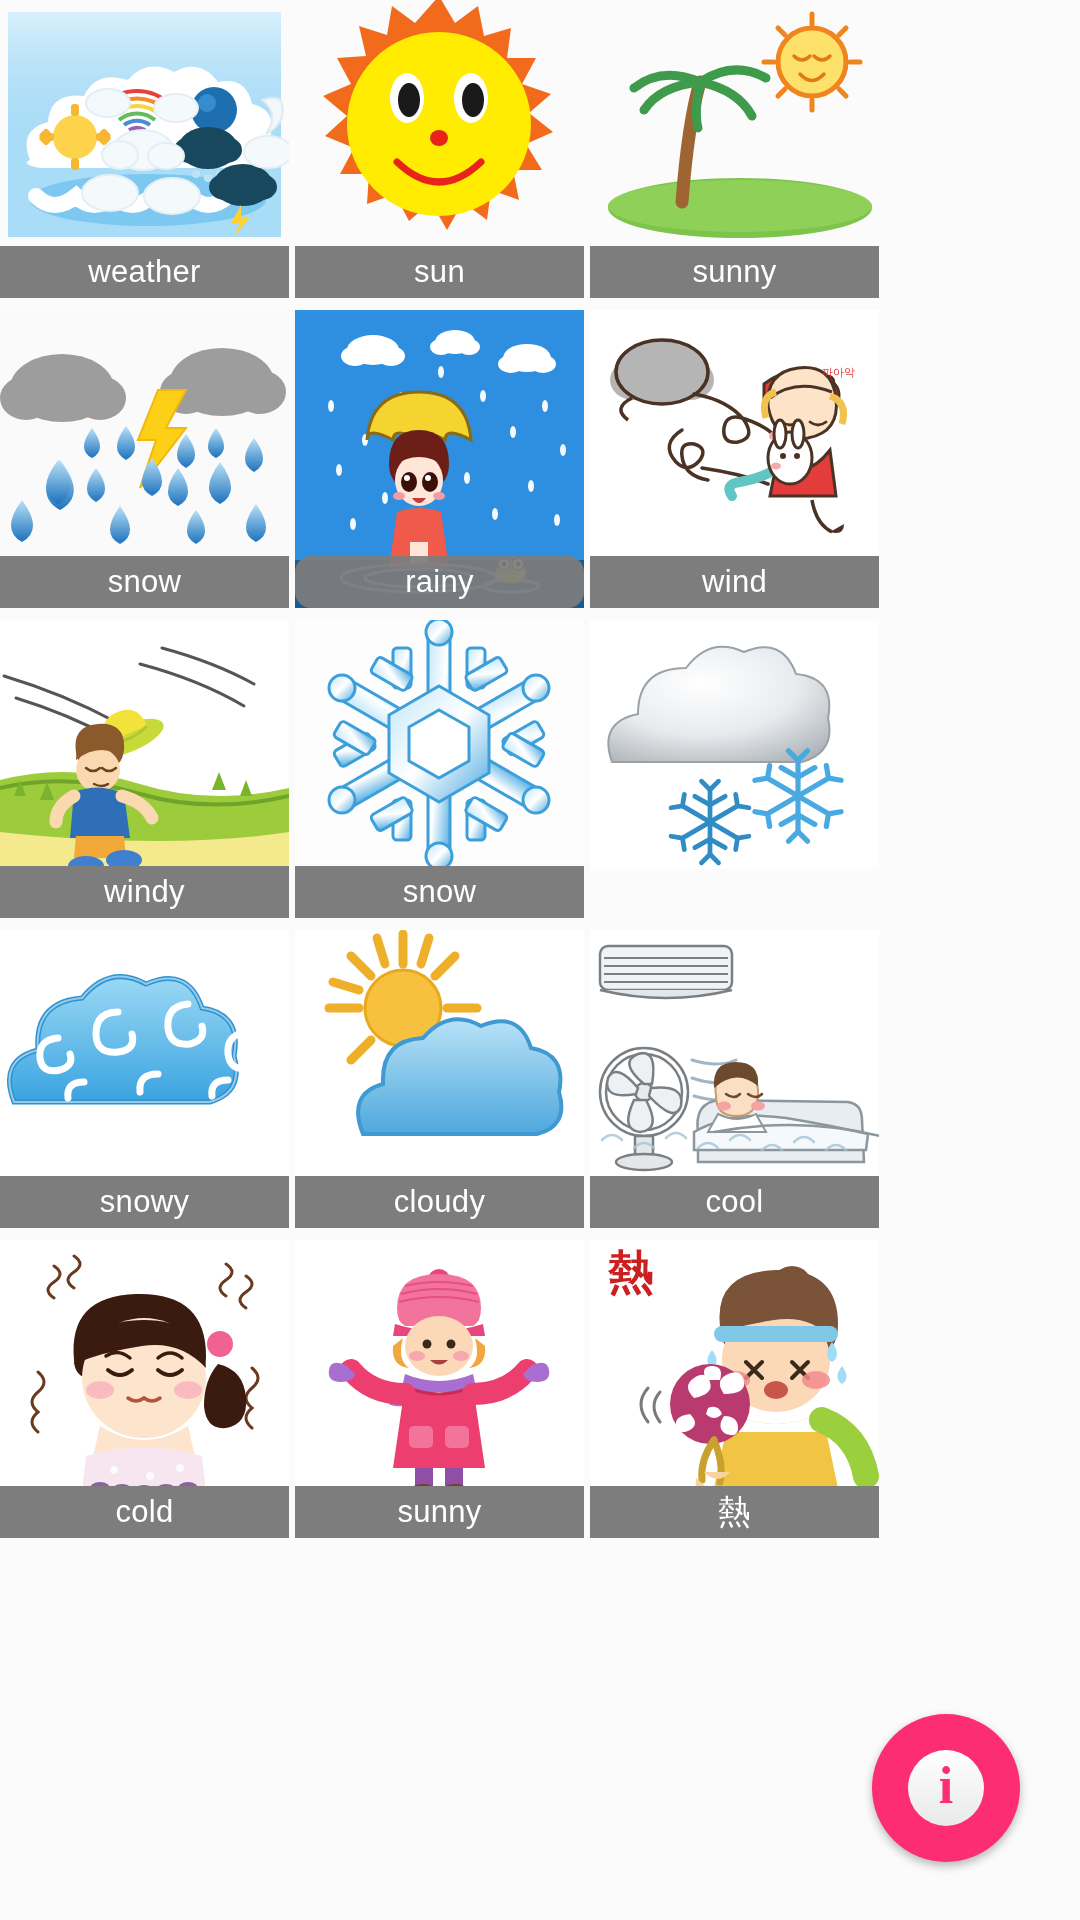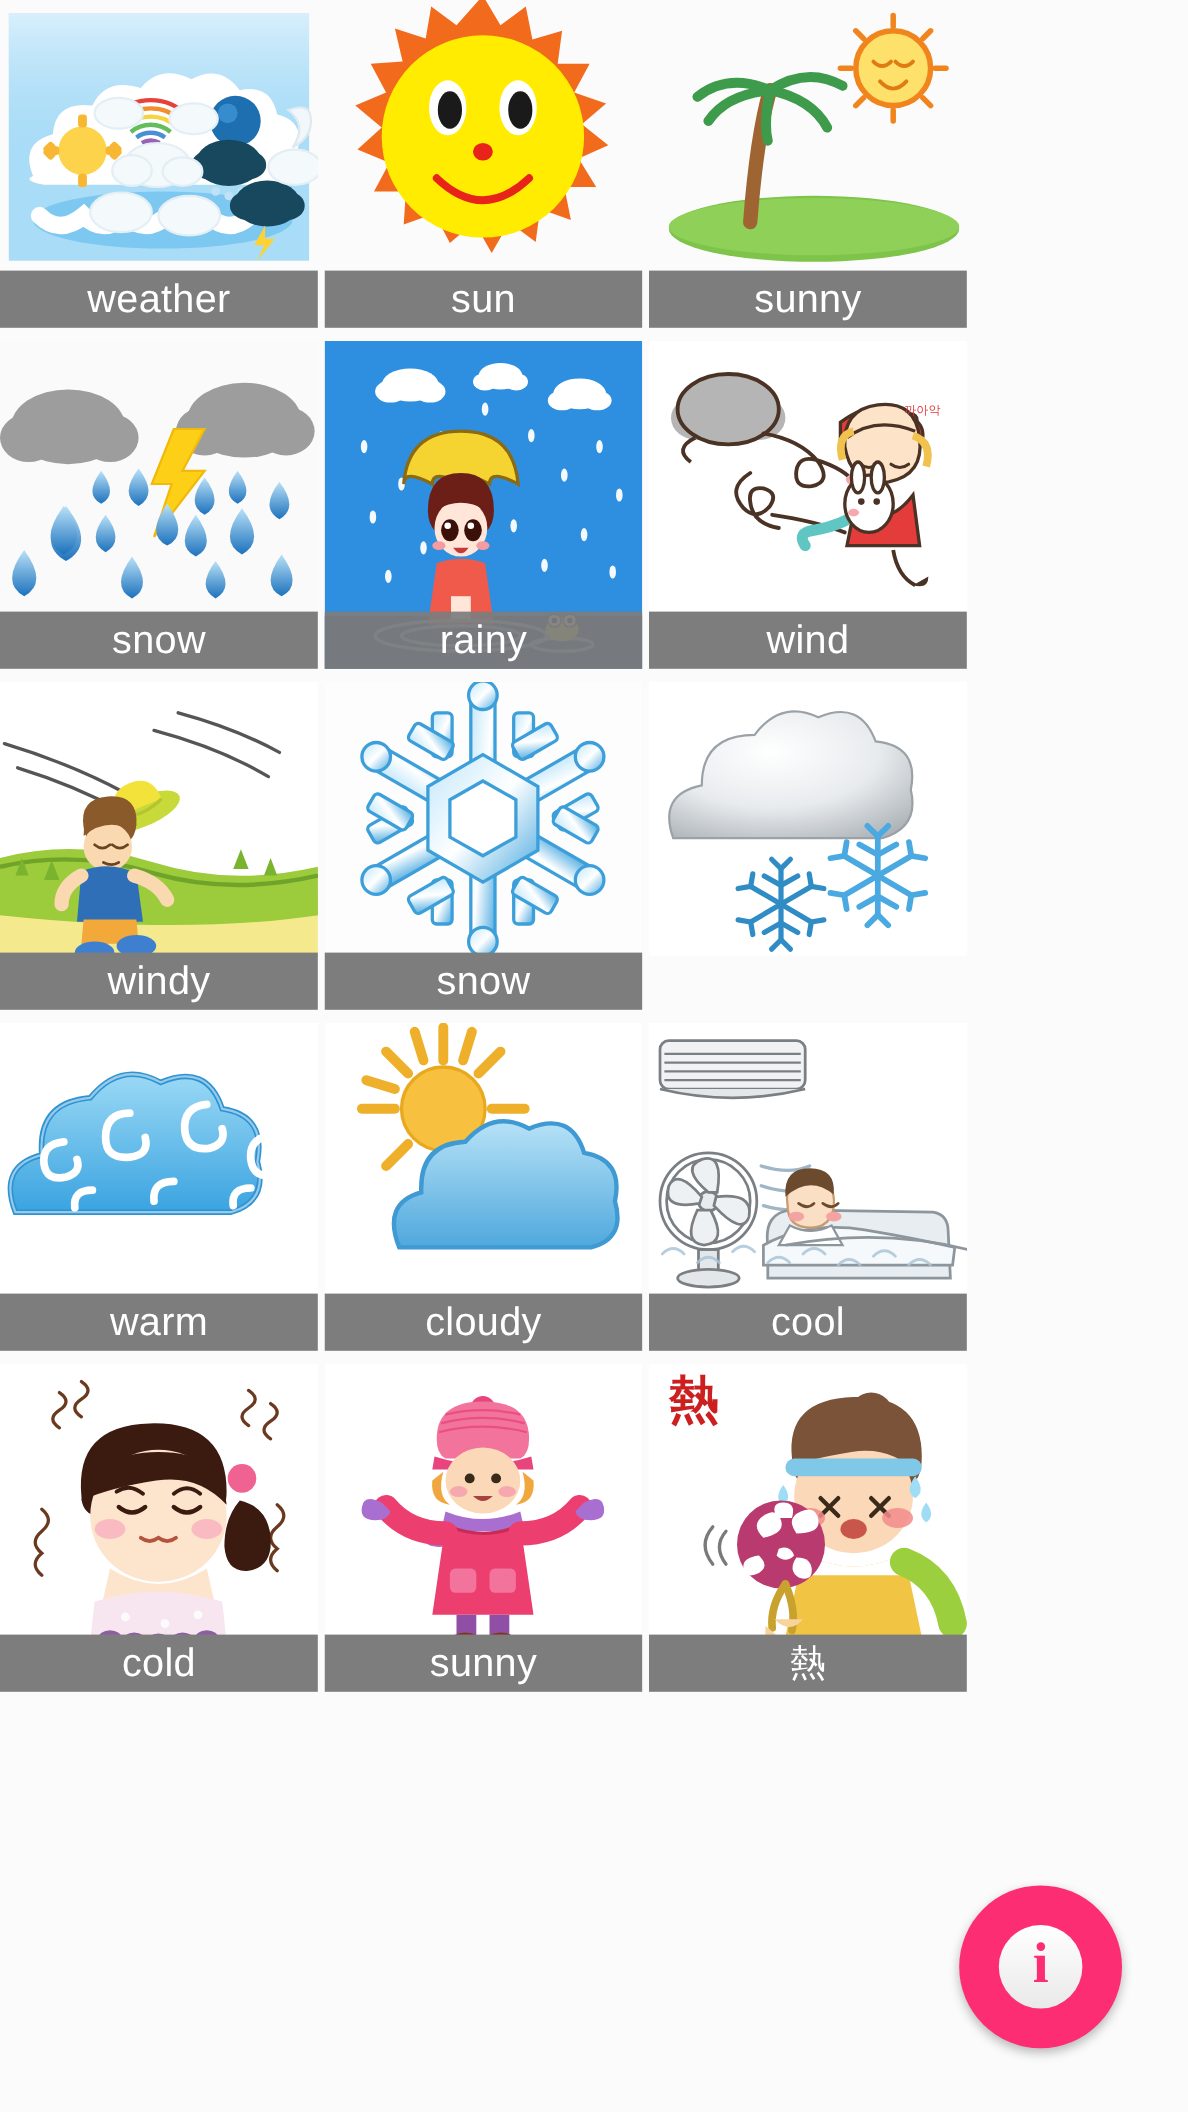--- a/index.html
+++ b/index.html
@@ -31,33 +31,33 @@
     position:absolute; left:0; top:0;
     width:289px; height:249px;
     overflow:hidden;
   }
   .art svg { display:block; width:289px; height:249px; }
   .label {
     position:absolute; left:0; top:246px;
     width:289px; height:52px;
     background:#7d7d7d;
     color:#ffffff;
-    font-size:36px;
+    font-size:31px;
     line-height:52px;
     text-align:center;
     letter-spacing:0.3px;
     white-space:nowrap;
     overflow:hidden;
   }
   .label.cjk { font-family:"DejaVu Sans", sans-serif; font-size:33px; }
 
   
   .cell.fullbleed .art { height:298px; }
   .cell.fullbleed .art svg { height:298px; }
-  .cell.fullbleed .label { background:rgba(125,125,125,0.93); }
+  .cell.fullbleed .label { background:rgba(125,125,125,0.93);border-radius:16px; }
 
   
   .fab {
     position:absolute;
     right:60px; bottom:58px;
     width:148px; height:148px;
     border-radius:50%;
     background:#fc2d72;
     box-shadow:0 4px 10px rgba(0,0,0,0.28);
     display:flex; align-items:center; justify-content:center;
@@ -513,21 +513,21 @@
       <path d="M-26-46 q-22 0-22 22 q0 20 22 18 q18-2 14-18"></path>
       <path d="M44-54 q-22 2-20 24 q2 18 22 16 q16-4 12-18"></path>
       <path d="M104-26 q-22 2-20 22 q2 18 22 14"></path>
       <path d="M-60 24 q-18 0-16 16"></path>
       <path d="M14 16 q-20 0-18 18"></path>
       <path d="M84 22 q-18 0-16 16"></path>
     </g>
   </g>
 </svg>
         </div>
-        <div class="label">warm</div>
+        <div class="label">snowy</div>
       </div>
       <div class="cell">
         <div class="art">
           <svg id="art-sun-behind-cloud" viewBox="0 0 289 249" xmlns="http://www.w3.org/2000/svg">
   <rect width="289" height="249" fill="#ffffff"></rect>
   <g transform="translate(108,78)" stroke="#eeb02a" stroke-width="9" stroke-linecap="round">
     <path d="M0-74 V-44"></path>
               <path d="M-52-52 L-32-32"></path>
               <path d="M-74 0 H-44"></path>
               <path d="M-52 52 L-32 32"></path>

